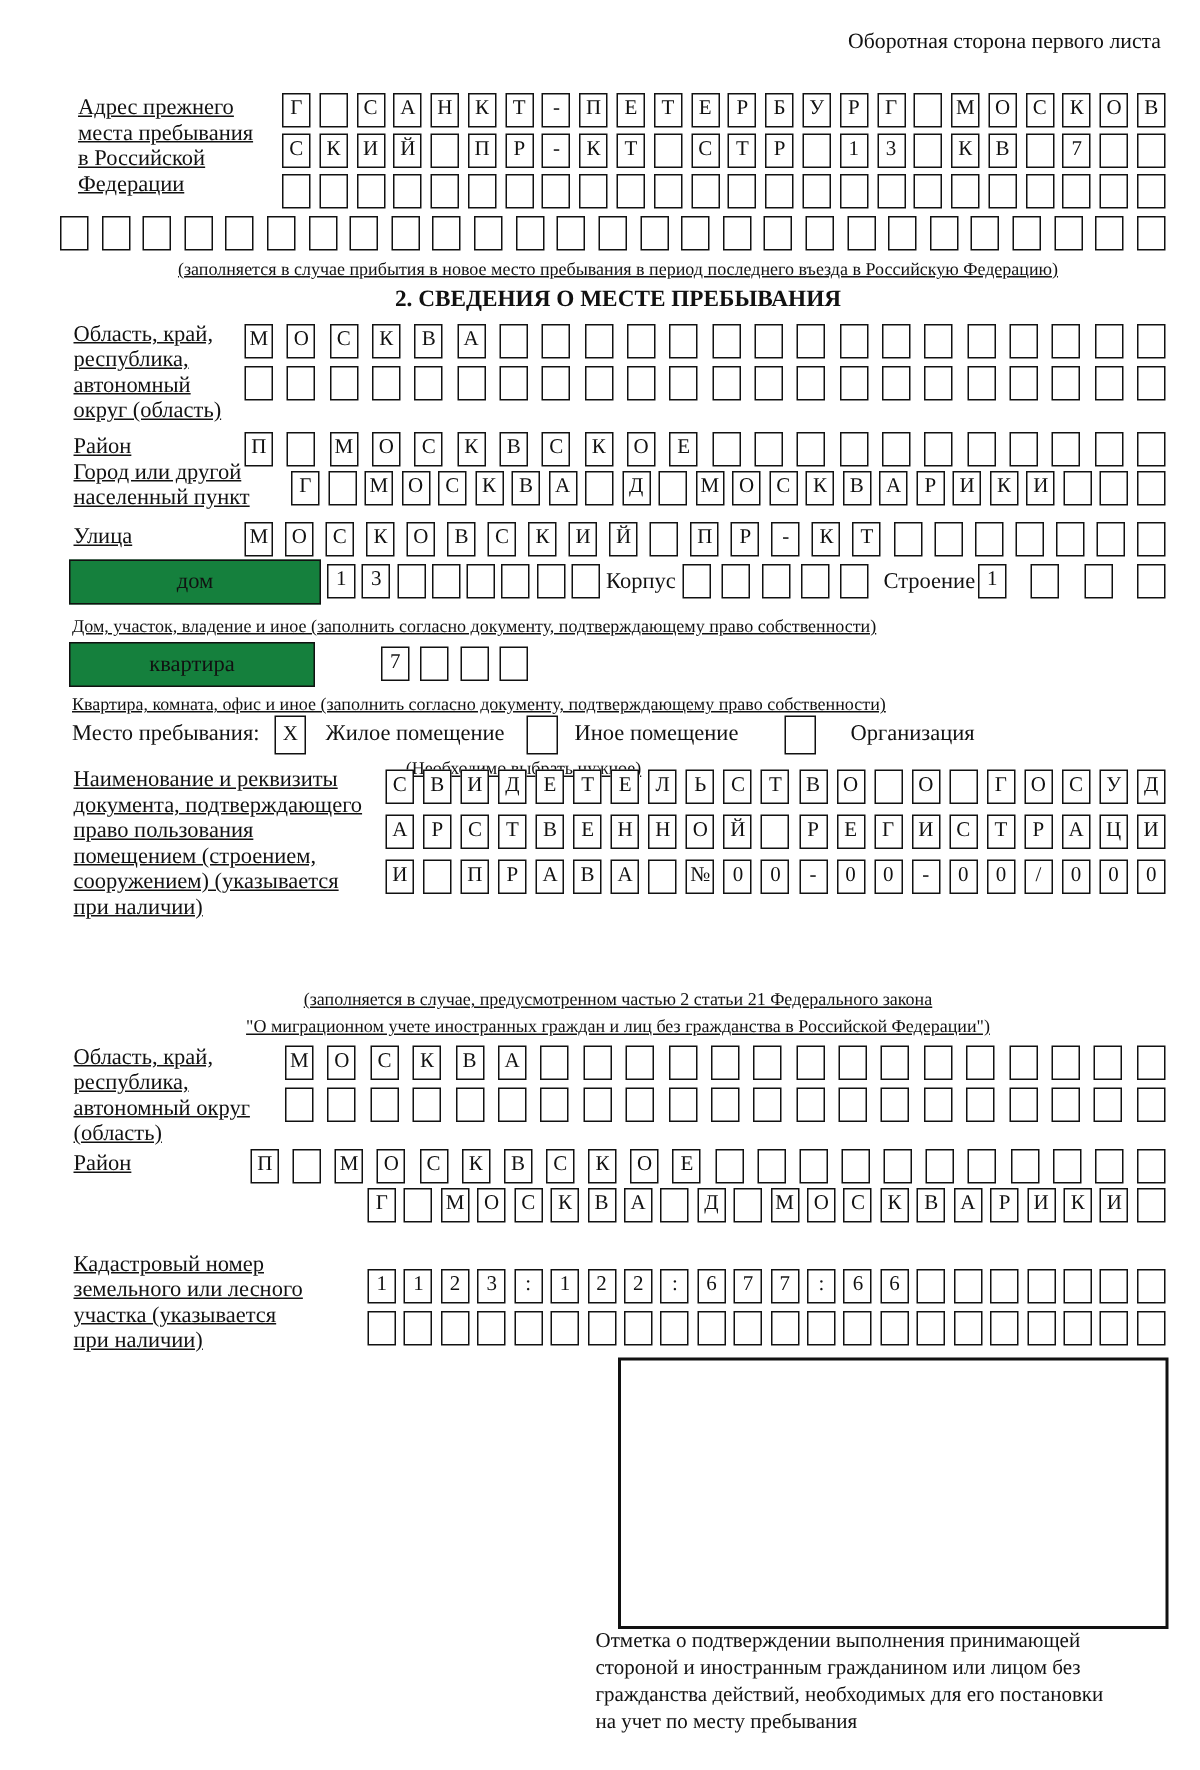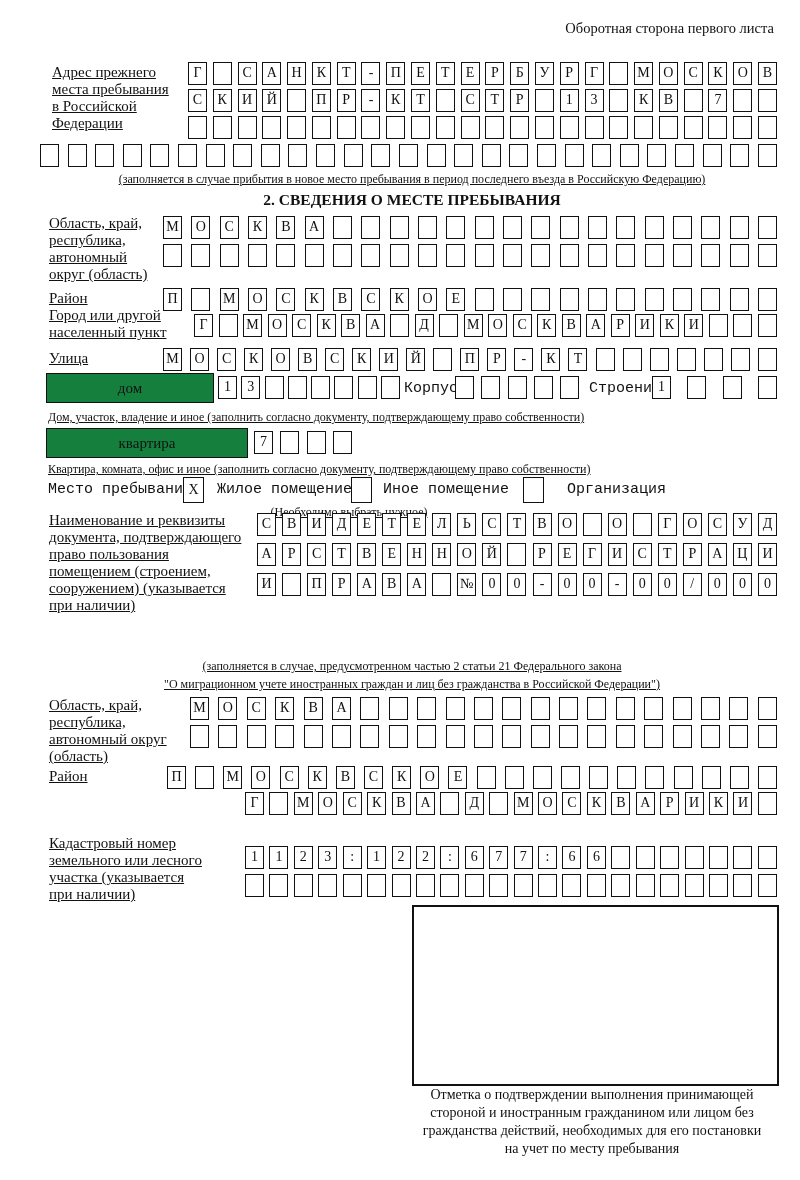--- a/index.html
+++ b/index.html
@@ -27,33 +27,33 @@
   .cell {
     box-sizing:border-box; width:19px; height:23px; border:1.6px solid #111;
     display:flex; align-items:center; justify-content:center;
     font-size:14px; background:#fff; flex:0 0 auto; padding-bottom:1px;
   }
   .widebox {
     position:absolute; box-sizing:border-box; border:1.6px solid #111;
     display:flex; align-items:center; justify-content:center;
     font-size:15px; background:#15803d;
   }
-  .inlabel { position:absolute; font-size:15px; white-space:nowrap;font-family:Liberation Mono, monospace; }
+  .inlabel { position:absolute; font-size:15px; white-space:nowrap; }
   .cbox {
     position:absolute; box-sizing:border-box; width:21px; height:26px;
     border:1.6px solid #111; display:flex; align-items:center; justify-content:center;
     font-size:14px; background:#fff;
   }
   .stamp {
     position:absolute; left:400px; top:905px; width:363px; height:177px;
     border:2.2px solid #111; background:#fff;
   }
   .stampnote {
     position:absolute; left:385px; top:1086px; width:390px;
-    text-align:center; font-size:14px; line-height:18px; white-space:pre-line;
+    font-size:14px; line-height:18px; white-space:pre-line;
   }
 </style>
 </head>
 <body>
 
 <div class="page">
 
   <div class="hdr">Оборотная сторона первого листа</div>
 
   <div class="label" style="left:40px;top:64px">Адрес прежнего
@@ -327,21 +327,21 @@
     </div>
   <div class="inlabel" style="left:577px;top:380px">Строение</div>
   <div class="cells" style="left:640px;top:376px;width:125px">
       <span class="cell">1</span>
       <span class="cell"></span>
       <span class="cell"></span>
       <span class="cell"></span>
     </div>
   <div class="note" style="left:36px;top:409px">Дом, участок, владение и иное (заполнить согласно документу, подтверждающему право собственности)</div>
 
-  <div class="widebox" style="left:34px;top:428px;width:202px;height:30px">квартира</div>
+  <div class="widebox" style="left:34px;top:428px;width:164px;height:30px">квартира</div>
   <div class="cells" style="left:242px;top:431px;width:98px">
       <span class="cell">7</span>
       <span class="cell"></span>
       <span class="cell"></span>
       <span class="cell"></span>
     </div>
   <div class="note" style="left:36px;top:461px">Квартира, комната, офис и иное (заполнить согласно документу, подтверждающему право собственности)</div>
 
   <div class="inlabel" style="left:36px;top:481px">Место пребывания:</div>
   <span class="cbox" style="left:171px;top:477px">X</span>

